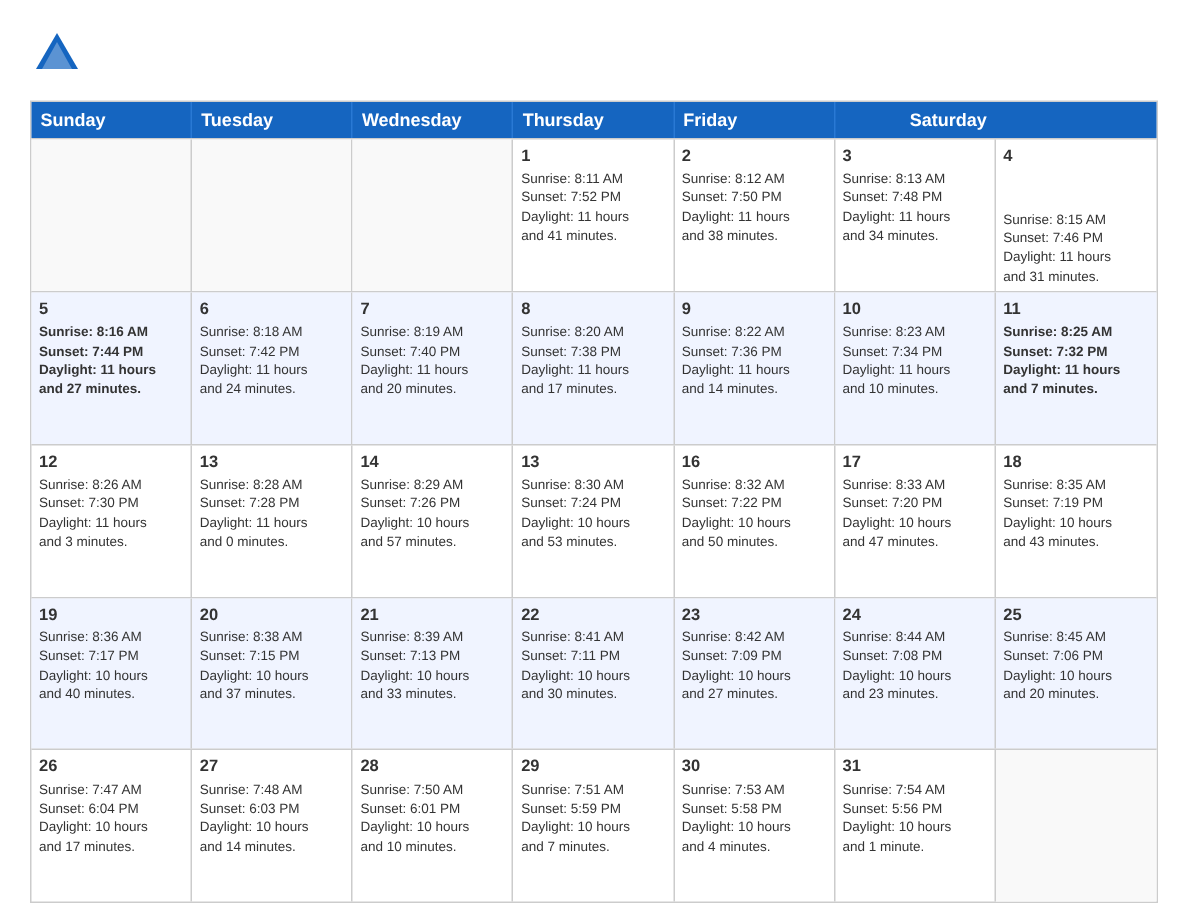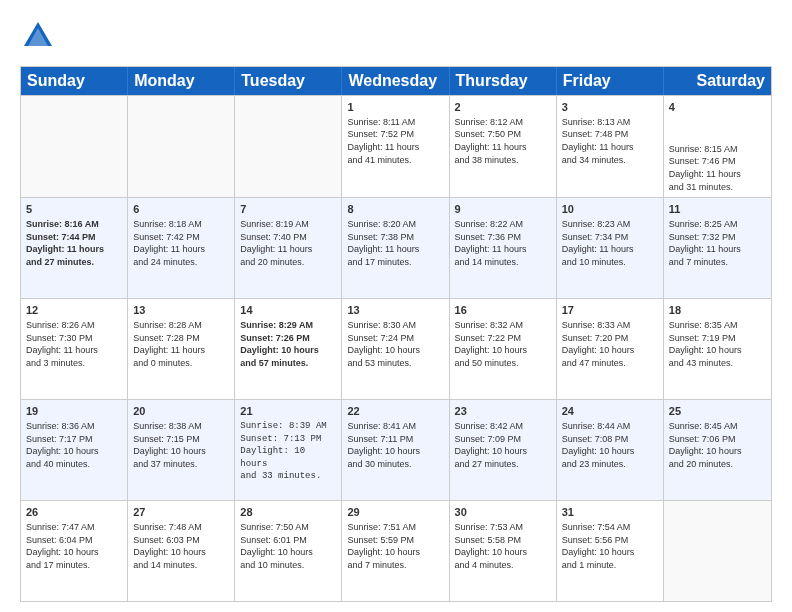--- a/index.html
+++ b/index.html
@@ -57,21 +57,21 @@
       flex-direction: column;
       border: 1px solid #ccc;
     }
     .cal-header-row {
       display: grid;
       grid-template-columns: repeat(7, 1fr);
       background: #1565c0;
     }
     .cal-header-cell {
       color: #fff;
-      font-size: 16px;
+      font-size: 12px;
       font-weight: bold;
       padding: 5px 6px;
       text-align: left;
       border-right: 1px solid #2979d4;
     }
     .cal-header-cell:last-child { border-right: none; text-align: right; }
     .cal-body {
       flex: 1;
       display: flex;
       flex-direction: column;
@@ -128,21 +128,20 @@
     </div>
     <div class="title-area">
       <div class="month-title"></div>
       <div class="location"></div>
     </div>
   </div>
 
   <div class="calendar">
     <div class="cal-header-row">
     <div class="cal-header-cell">Sunday</div>
-        <div class="cal-header-cell">Monday</div>
         <div class="cal-header-cell">Tuesday</div>
         <div class="cal-header-cell">Wednesday</div>
         <div class="cal-header-cell">Thursday</div>
         <div class="cal-header-cell">Friday</div>
         <div class="cal-header-cell">Saturday</div>
       </div>
     <div class="cal-body">
     <div class="cal-row">
           <div class="cal-cell empty"></div>
           <div class="cal-cell empty"></div>
@@ -214,21 +213,21 @@
           </div>
           <div class="cal-cell alt-row">
             <div class="day-number">10</div>
             <div class="cell-info" style="white-space: pre-line;">Sunrise: 8:23 AM
 Sunset: 7:34 PM
 Daylight: 11 hours
 and 10 minutes.</div>
           </div>
           <div class="cal-cell alt-row">
             <div class="day-number">11</div>
-            <div class="cell-info" style="white-space: pre-line;">Sunrise: 8:25 AM
+            <div class="cell-info" style="white-space: pre-line; font-weight: bold;">Sunrise: 8:25 AM
 Sunset: 7:32 PM
 Daylight: 11 hours
 and 7 minutes.</div>
           </div>
         </div>
         <div class="cal-row">
           <div class="cal-cell">
             <div class="day-number">12</div>
             <div class="cell-info" style="white-space: pre-line;">Sunrise: 8:26 AM
 Sunset: 7:30 PM
@@ -237,21 +236,21 @@
           </div>
           <div class="cal-cell">
             <div class="day-number">13</div>
             <div class="cell-info" style="white-space: pre-line;">Sunrise: 8:28 AM
 Sunset: 7:28 PM
 Daylight: 11 hours
 and 0 minutes.</div>
           </div>
           <div class="cal-cell">
             <div class="day-number">14</div>
-            <div class="cell-info" style="white-space: pre-line; font-weight: bold;">Sunrise: 8:29 AM
+            <div class="cell-info" style="white-space: pre-line;">Sunrise: 8:29 AM
 Sunset: 7:26 PM
 Daylight: 10 hours
 and 57 minutes.</div>
           </div>
           <div class="cal-cell">
             <div class="day-number">13</div>
             <div class="cell-info" style="white-space: pre-line;">Sunrise: 8:30 AM
 Sunset: 7:24 PM
 Daylight: 10 hours
 and 53 minutes.</div>
@@ -288,21 +287,21 @@
           </div>
           <div class="cal-cell alt-row">
             <div class="day-number">20</div>
             <div class="cell-info" style="white-space: pre-line;">Sunrise: 8:38 AM
 Sunset: 7:15 PM
 Daylight: 10 hours
 and 37 minutes.</div>
           </div>
           <div class="cal-cell alt-row">
             <div class="day-number">21</div>
-            <div class="cell-info" style="white-space: pre-line; font-family: Liberation Mono, monospace;">Sunrise: 8:39 AM
+            <div class="cell-info" style="white-space: pre-line;">Sunrise: 8:39 AM
 Sunset: 7:13 PM
 Daylight: 10 hours
 and 33 minutes.</div>
           </div>
           <div class="cal-cell alt-row">
             <div class="day-number">22</div>
             <div class="cell-info" style="white-space: pre-line;">Sunrise: 8:41 AM
 Sunset: 7:11 PM
 Daylight: 10 hours
 and 30 minutes.</div>

